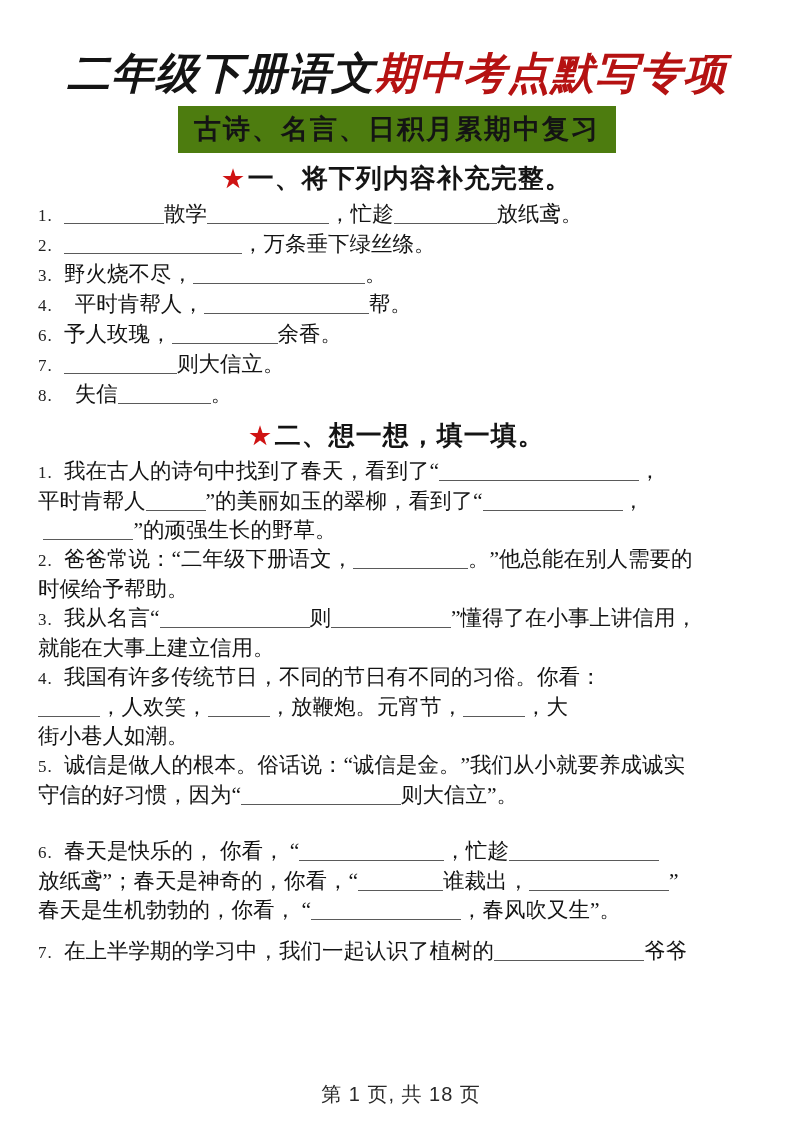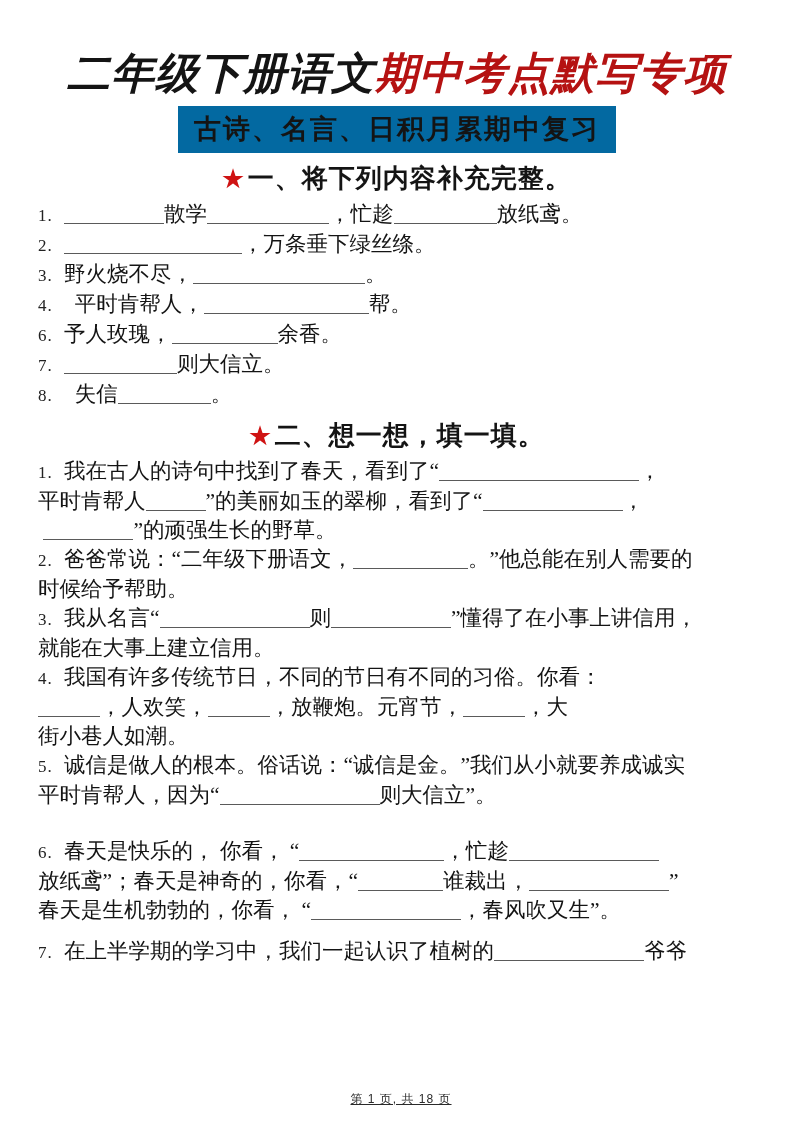--- a/index.html
+++ b/index.html
@@ -16,21 +16,21 @@
     font-weight:bold;
     letter-spacing:1px;
     white-space:nowrap;
     line-height:1.1;
     font-style:italic;
   }
   .title .red{color:#b51212;}
   .subtitle-wrap{text-align:center;margin-top:9px;}
   .subtitle{
     display:inline-block;
-    background:#0369a1;
+    background:#4d7c0f;
     font-size:27px;
     font-weight:bold;
     letter-spacing:2px;
     padding:5px 16px 6px 16px;
   }
   .section-heading{
     font-size:26px;
     font-weight:bold;
     letter-spacing:1px;
     margin:9px 0 4px 0;
@@ -55,25 +55,24 @@
     display:inline-block;
     height:15px;
     border-bottom:1.7px solid #5a5a5a;
     vertical-align:-3px;
   }
   .footer{
     position:absolute;
     left:8px;right:0;
     bottom:14px;
     text-align:center;
-    font-size:12px;
+    font-size:20px;
     color:#2a2a2a;
     font-family:"Liberation Sans", sans-serif;
     letter-spacing:1px;
-    text-decoration:underline;
   }
 </style>
 </head>
 <body>
 
 <div class="page">
 
   <div class="title">
     <span>二年级下册语文</span><span class="red">期中考点默写专项</span>
   </div>
@@ -122,21 +121,21 @@
           <div class="line"><span class="num">3.</span><span class="seg">我从名言“</span><span class="blank" style="width: 150px;"></span><span class="seg">则</span><span class="blank" style="width: 120px;"></span><span class="seg">”懂得了在小事上讲信用，</span></div>
           <div class="line"><span class="seg">就能在大事上建立信用。</span></div>
         </div>
         <div class="item">
           <div class="line"><span class="num">4.</span><span class="seg">我国有许多传统节日，不同的节日有不同的习俗。你看：</span></div>
           <div class="line"><span class="blank" style="width: 62px;"></span><span class="seg">，人欢笑，</span><span class="blank" style="width: 62px;"></span><span class="seg">，放鞭炮。元宵节，</span><span class="blank" style="width: 62px;"></span><span class="seg">，大</span></div>
           <div class="line"><span class="seg">街小巷人如潮。</span></div>
         </div>
         <div class="item">
           <div class="line"><span class="num">5.</span><span class="seg">诚信是做人的根本。俗话说：“诚信是金。”我们从小就要养成诚实</span></div>
-          <div class="line"><span class="seg">平时肯帮人，因为“</span><span class="blank" style="width: 160px;"></span><span class="seg">则大信立”。</span></div>
+          <div class="line"><span class="seg">守信的好习惯，因为“</span><span class="blank" style="width: 160px;"></span><span class="seg">则大信立”。</span></div>
         </div>
         <div class="item" style="margin-top: 27px;">
           <div class="line"><span class="num">6.</span><span class="seg">春天是快乐的， 你看， “</span><span class="blank" style="width: 145px;"></span><span class="seg">，忙趁</span><span class="blank" style="width: 150px;"></span></div>
           <div class="line"><span class="seg">放纸鸢”；春天是神奇的，你看，“</span><span class="blank" style="width: 85px;"></span><span class="seg">谁裁出，</span><span class="blank" style="width: 140px;"></span><span class="seg">”</span></div>
           <div class="line"><span class="seg">春天是生机勃勃的，你看， “</span><span class="blank" style="width: 150px;"></span><span class="seg">，春风吹又生”。</span></div>
         </div>
         <div class="item" style="margin-top: 12px;">
           <div class="line"><span class="num">7.</span><span class="seg">在上半学期的学习中，我们一起认识了植树的</span><span class="blank" style="width: 150px;"></span><span class="seg">爷爷</span></div>
         </div>
       </div>

